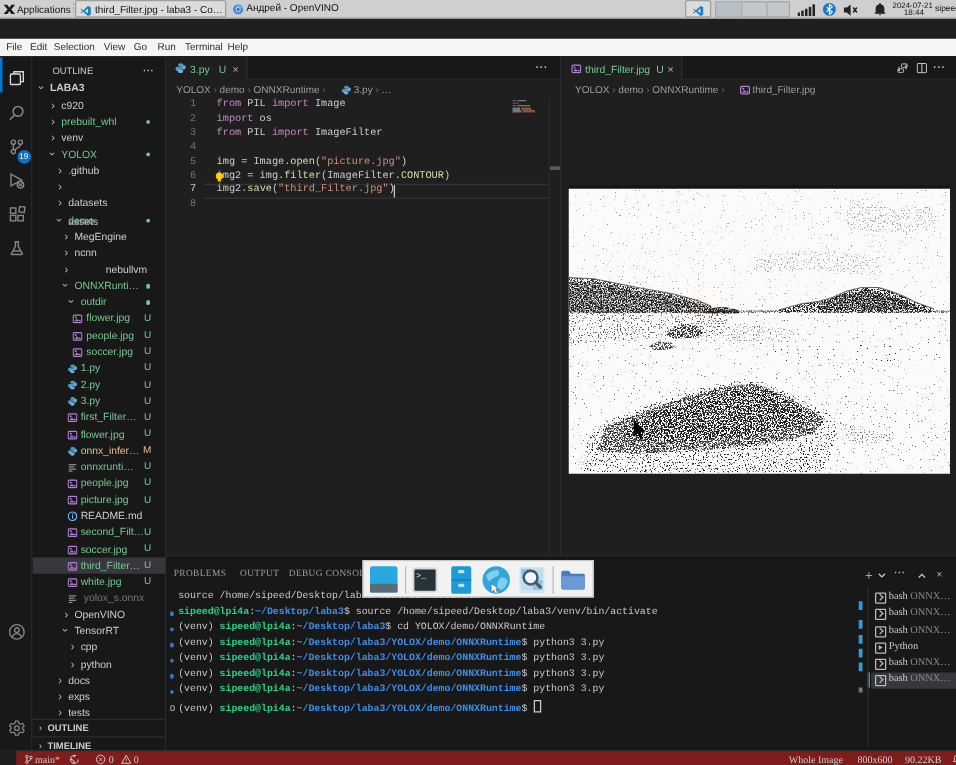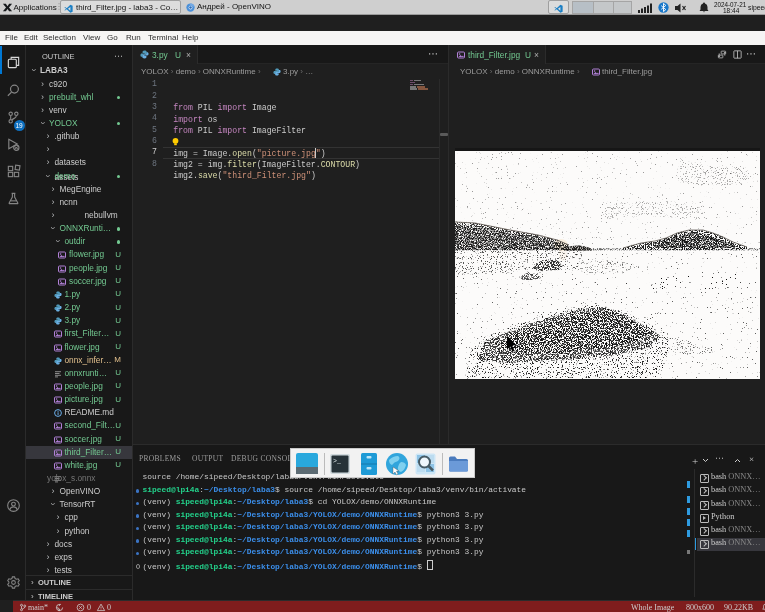--- a/index.html
+++ b/index.html
@@ -30,21 +30,21 @@
   .m{color:#e2c08d;}
   .ign{color:#767676;}
   .shead{position:absolute;left:0;width:107px;height:13px;border-top:1px solid #2b2b2b;font-size:7.5px;font-weight:bold;color:#cccccc;}
   
   #editL{left:133px;top:45px;width:315px;height:399px;background:#1f1f1f;}
   #editR{left:448px;top:45px;width:317px;height:399px;background:#1f1f1f;border-left:1px solid #2b2b2b;box-sizing:border-box;}
   .tabstrip{position:absolute;left:0;top:0;width:100%;height:19px;background:#181818;border-bottom:1px solid #252525;box-sizing:border-box;}
   .tab{position:absolute;left:0;top:0;height:19px;background:#1f1f1f;border-right:1px solid #2b2b2b;font-size:8.3px;}
   .crumb{position:absolute;left:0;top:19px;width:100%;height:15px;font-size:8px;color:#9d9d9d;white-space:nowrap;}
   
-  .codeline{position:absolute;font-family:"Liberation Mono",monospace;font-size:8.2px;white-space:pre;color:#cccccc;margin-top:24px;}
+  .codeline{position:absolute;font-family:"Liberation Mono",monospace;font-size:8.2px;white-space:pre;color:#cccccc;}
   .lnum{position:absolute;font-family:"Liberation Mono",monospace;font-size:8.2px;color:#6e7681;text-align:right;width:20px;}
   .kw{color:#c586c0;} .fn{color:#dcdcaa;} .str{color:#ce9178;}
   
   #panel{left:133px;top:444px;width:632px;height:156px;background:#181818;border-top:1px solid #2b2b2b;box-sizing:border-box;}
   .ptab{position:absolute;top:9px;font-size:7.5px;color:#9d9d9d;letter-spacing:0.3px;}
   .tline{position:absolute;left:9.5px;font-family:"Liberation Mono",monospace;font-size:7.9px;white-space:pre;color:#c8c8c8;}
   .tg{color:#23d18b;font-weight:bold;} .tb{color:#3b8eea;font-weight:bold;}
   .cdot{position:absolute;left:2.5px;width:3.5px;height:3.5px;border-radius:2px;background:#3b74c4;}
   
   .tl-row{position:absolute;left:565px;width:67px;height:13px;font-size:8.3px;color:#cccccc;white-space:nowrap;}
@@ -385,21 +385,21 @@
           <span class="lbl g" style="left:38.5px;">white.jpg</span>
           <span class="badge g">U</span>
         </div>
     <div class="trow" style="top:427.5px;">
           <svg class="abs" style="left:27.5px;top:2.5px;" width="8" height="8" viewBox="0 0 8 8">
             <rect x="1" y="1.2" width="6" height="1" fill="#8a8a8a"></rect>
             <rect x="1" y="3" width="4.5" height="1" fill="#8a8a8a"></rect>
             <rect x="1" y="4.8" width="6" height="1" fill="#8a8a8a"></rect>
             <rect x="1" y="6.4" width="3" height="1" fill="#8a8a8a"></rect>
           </svg>
-          <span class="lbl ign" style="left:21px;">yolox_s.onnx</span>
+          <span class="lbl ign" style="left:41px;">yolox_s.onnx</span>
         </div>
     <div class="trow" style="top:440.6px;">
           <span class="chev" style="left:25.5px;">›</span>
           <span class="lbl w" style="left:33.5px;">OpenVINO</span>
         </div>
     <div class="trow" style="top:453.8px;">
           <span class="chev" style="left:25.0px;"><span style="display:inline-block;transform:rotate(90deg);">›</span></span>
           <span class="lbl w" style="left:33.5px;">TensorRT</span>
         </div>
     <div class="trow" style="top:466.9px;">

